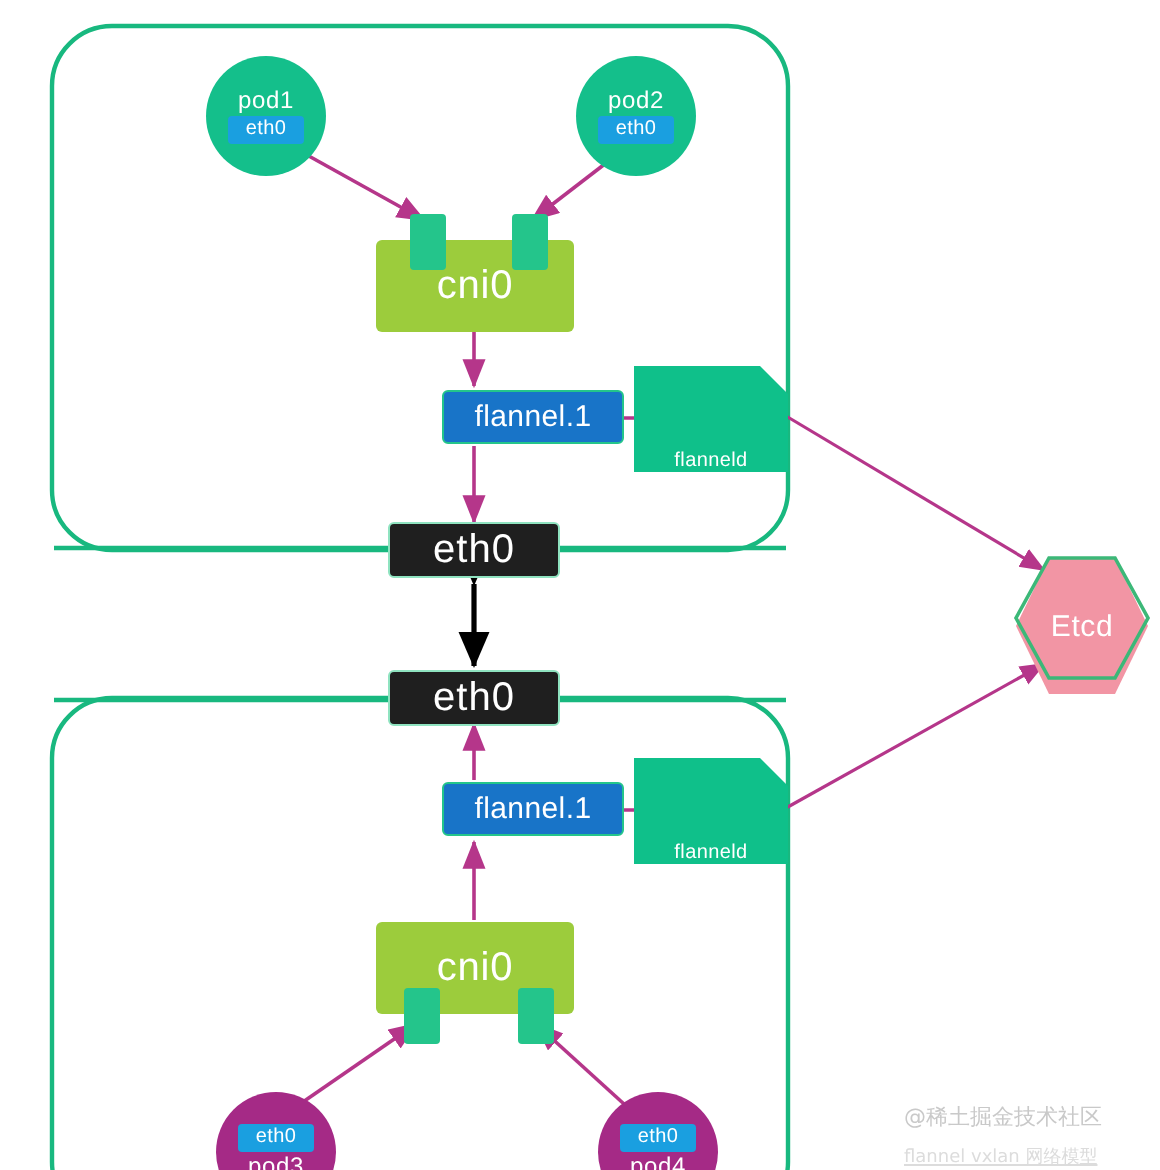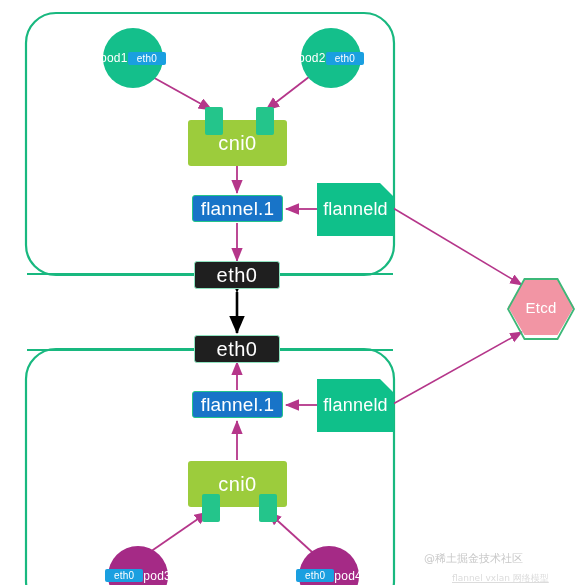--- a/index.html
+++ b/index.html
@@ -32,21 +32,21 @@
     align-items: center;
     justify-content: center;
     color: #ffffff;
     font-family: "Liberation Sans", sans-serif;
     white-space: nowrap;
   }
 
   
   .pod {
     border-radius: 50%;
-    flex-direction: row;
+    flex-direction: column;
     justify-content: center;
     line-height: 1.05;
   }
   .pod .pod-name {
     font-size: 12px;
     letter-spacing: .3px;
   }
   .pod .eth-badge {
     font-size: 10px;
     padding: 1px 9px;
@@ -64,37 +64,39 @@
     letter-spacing: .4px;
   }
   .bridge-port {
     position: absolute;
     border-radius: 2px;
   }
 
   
   .vxlan {
     border-radius: 3px;
-    font-size: 19px;
+    font-size: 15px;
     letter-spacing: .2px;
+    margin-left: 29px;
   }
 
   
   .nic {
     border-radius: 3px;
     font-size: 20px;
     letter-spacing: .5px;
     z-index: 6;
   }
 
   
   .daemon {
-    font-size: 18px;
+    font-size: 10px;
     letter-spacing: .2px;
     clip-path: polygon(0 0, calc(100% - 14px) 0, 100% 14px, 100% 100%, 0 100%);
+    align-items: flex-end;
   }
 
   
   .etcd {
     font-size: 15px;
     letter-spacing: .3px;
     clip-path: polygon(25% 0%, 75% 0%, 100% 50%, 75% 100%, 25% 100%, 0% 50%);
   }
 
   .watermark {
@@ -161,21 +163,21 @@
 
     <line x1="150" y1="552" x2="208" y2="512" stroke="#b5368a" stroke-width="1.8" marker-end="url(#ah-pink)"></line>
     <line x1="312" y1="552" x2="268" y2="512" stroke="#b5368a" stroke-width="1.8" marker-end="url(#ah-pink)"></line>
   </svg>
 
   <div class="node pod top" style="left:103px; top:28px; width:60px; height:60px; background:#14bf8b;">
     <span class="pod-name">pod1</span>
     <span class="eth-badge" style="background:#1a9fe0;">eth0</span>
   </div>
 
-  <div class="node pod top" style="left:301px; top:28px; width:60px; height:60px; background:#14bf8b;">
+  <div class="node pod top" style="left:288px; top:28px; width:60px; height:60px; background:#14bf8b;">
     <span class="pod-name">pod2</span>
     <span class="eth-badge" style="background:#1a9fe0;">eth0</span>
   </div>
 
   <div class="node bridge" style="left:188px; top:120px; width:99px; height:46px; background:#9ccc3c;">
     <span>cni0</span>
   </div>
   <div class="bridge-port" style="left:205px; top:107px; width:18px; height:28px; background:#24c58b;"></div>
   <div class="bridge-port" style="left:256px; top:107px; width:18px; height:28px; background:#24c58b;"></div>
 
@@ -212,23 +214,23 @@
   <div class="node pod bottom" style="left:108px; top:546px; width:60px; height:60px; background:#a52a86;">
     <span class="eth-badge" style="background:#1a9fe0;">eth0</span>
     <span class="pod-name">pod3</span>
   </div>
 
   <div class="node pod bottom" style="left:299px; top:546px; width:60px; height:60px; background:#a52a86;">
     <span class="eth-badge" style="background:#1a9fe0;">eth0</span>
     <span class="pod-name">pod4</span>
   </div>
 
-  <div class="node etcd" style="left:508px; top:279px; width:66px; height:56px; background:#f295a4;">
+  <div class="node etcd" style="left:508px; top:279px; width:66px; height:68px; background:#f295a4;">
     <span>Etcd</span>
   </div>
   <svg class="layer" viewBox="0 0 580 585" style="pointer-events:none;">
     <polygon points="524.5,279 557.5,279 574,309 557.5,339 524.5,339 508,309" fill="none" stroke="#3cb878" stroke-width="1.8"></polygon>
   </svg>
 
-  <div class="watermark" style="left:424px; top:551px;">@稀土掘金技术社区</div>
+  <div class="watermark" style="left:452px; top:551px;">@稀土掘金技术社区</div>
   <div class="watermark faint" style="left:452px; top:572px;">flannel vxlan 网络模型</div>
 
 </div>
 
 </body></html>

